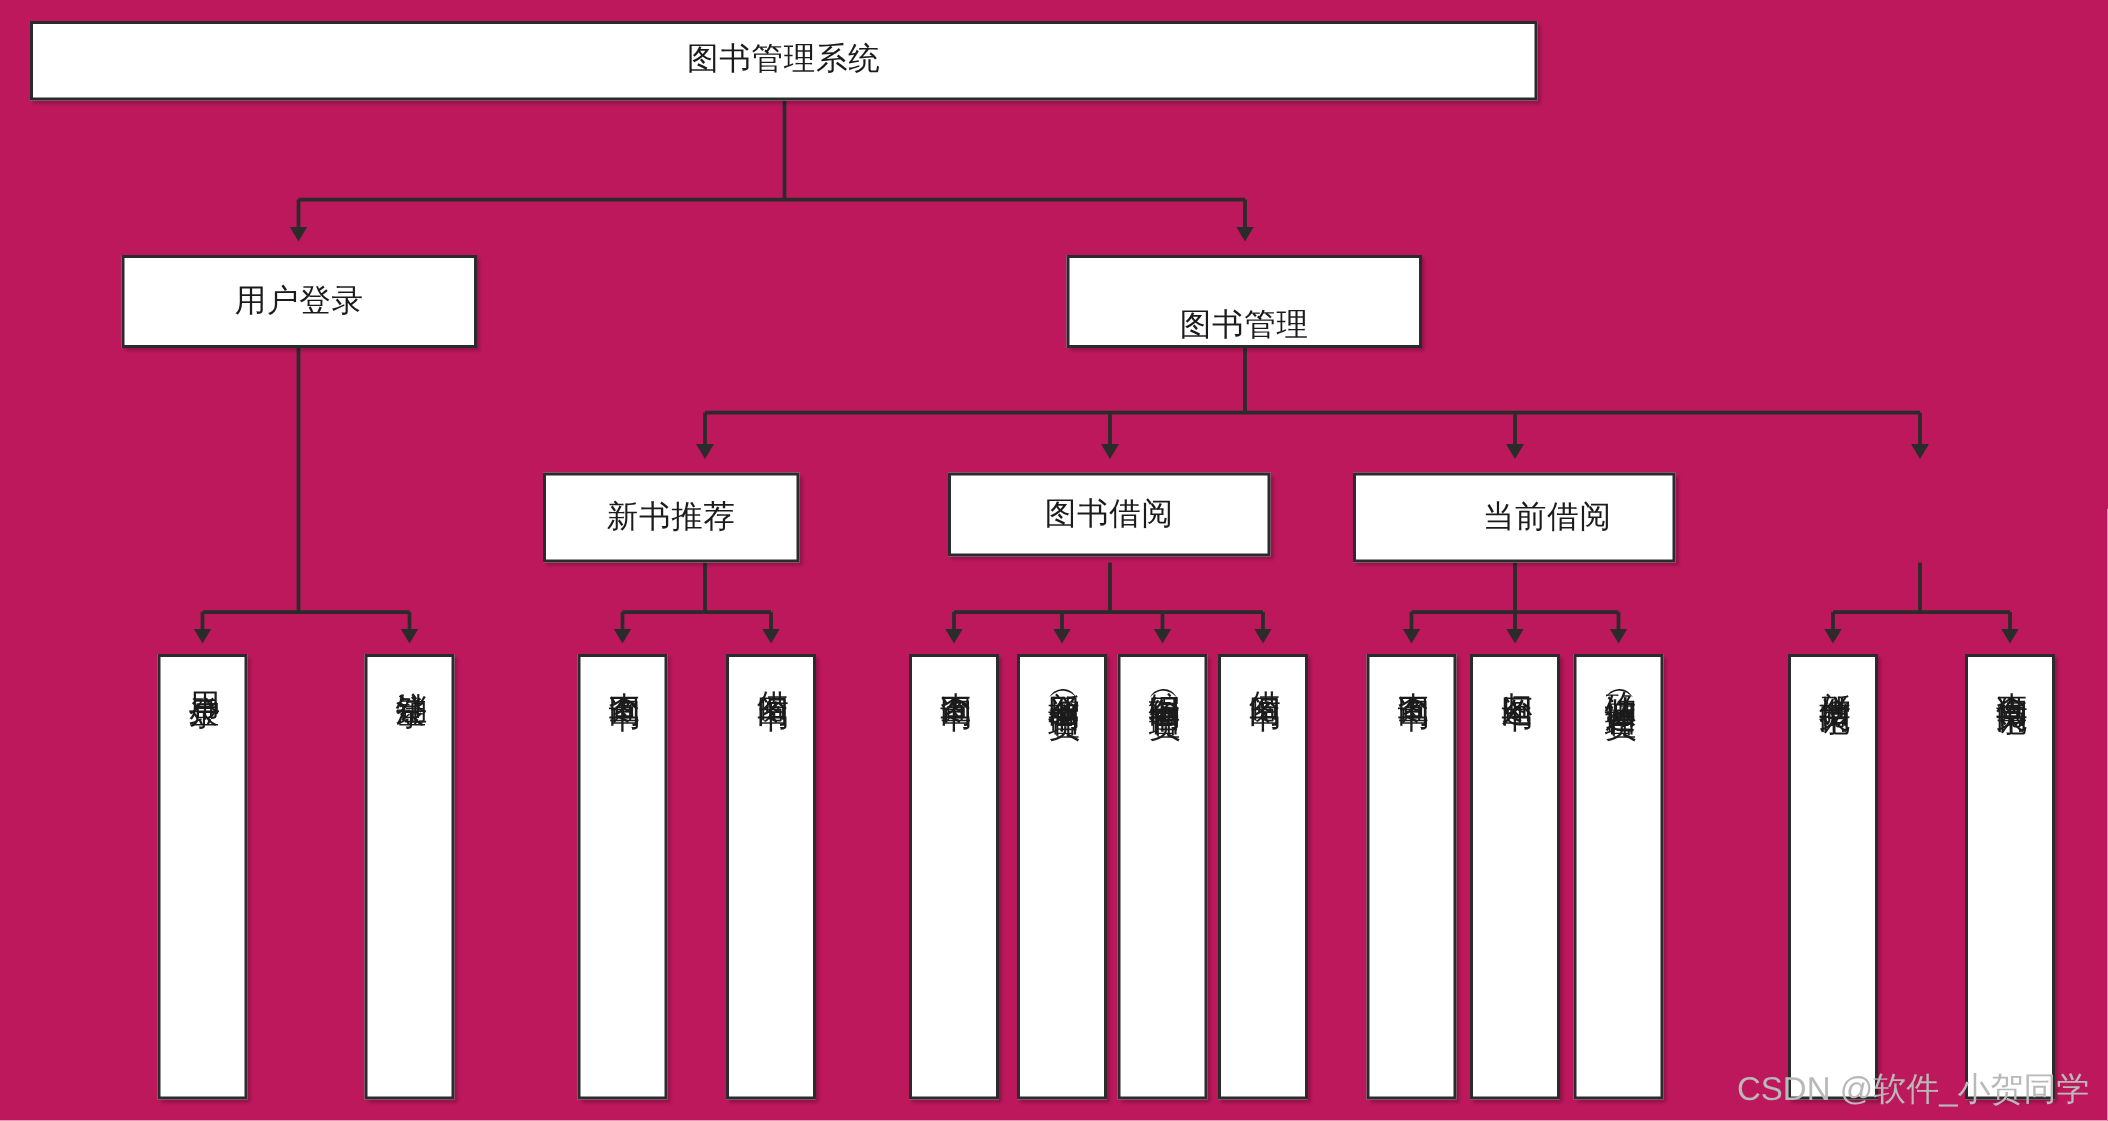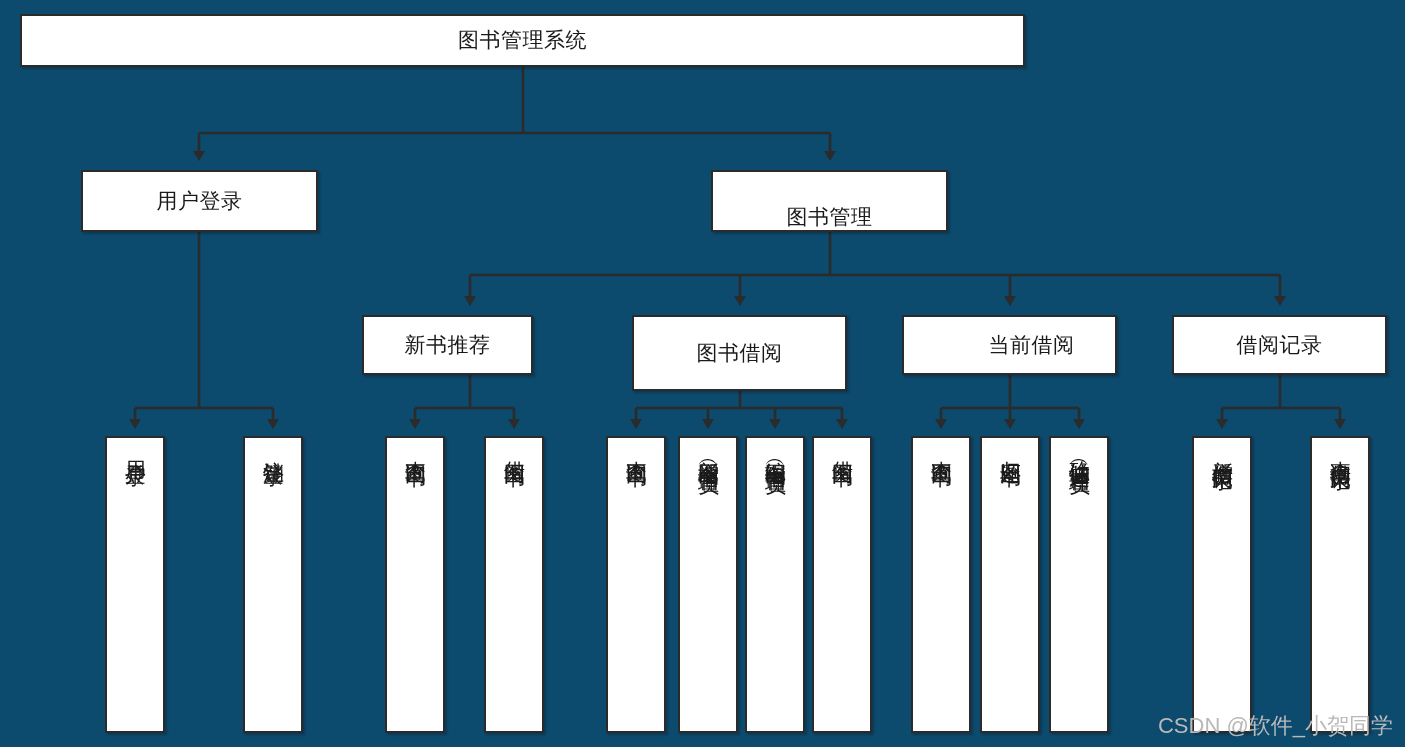--- a/index.html
+++ b/index.html
@@ -7,21 +7,21 @@
     padding: 0;
     background: #ffffff;
   }
   body {
     font-family: "Liberation Sans", "DejaVu Sans", sans-serif;
   }
   #canvas {
     position: relative;
     width: 1405px;
     height: 747px;
-    background: #0c4a6e;
+    background: #be185d;
     overflow: hidden;
   }
   svg.edges {
     position: absolute;
     left: 0;
     top: 0;
     width: 1405px;
     height: 747px;
   }
   .node {
@@ -127,28 +127,25 @@
   <div class="node horiz" style="left:81px; top:170px; width:237px; height:62px;">
     <span class="label">用户登录</span>
   </div>
   <div class="node horiz" style="left:711px; top:170px; width:237px; height:62px;align-items:flex-end;">
     <span class="label">图书管理</span>
   </div>
 
   <div class="node horiz" style="left:362px; top:315px; width:171px; height:60px;">
     <span class="label">新书推荐</span>
   </div>
-  <div class="node horiz" style="left:632px; top:315px; width:215px; height:76px;">
+  <div class="node horiz" style="left:632px; top:315px; width:215px; height:56px;">
     <span class="label">图书借阅</span>
   </div>
   <div class="node horiz" style="left:902px; top:315px; width:215px; height:60px;padding-left:44px;">
     <span class="label">当前借阅</span>
-  </div>
-  <div class="node horiz" style="left:1172px; top:315px; width:215px; height:60px;">
-    <span class="label">借阅记录</span>
   </div>
 
   <div class="node vert" style="left:105px; top:436px; width:60px; height:297px;">
     <span class="label">用户登录</span>
   </div>
   <div class="node vert" style="left:243px; top:436px; width:60px; height:297px;">
     <span class="label">注销登录</span>
   </div>
 
   <div class="node vert" style="left:385px; top:436px; width:60px; height:297px;">

